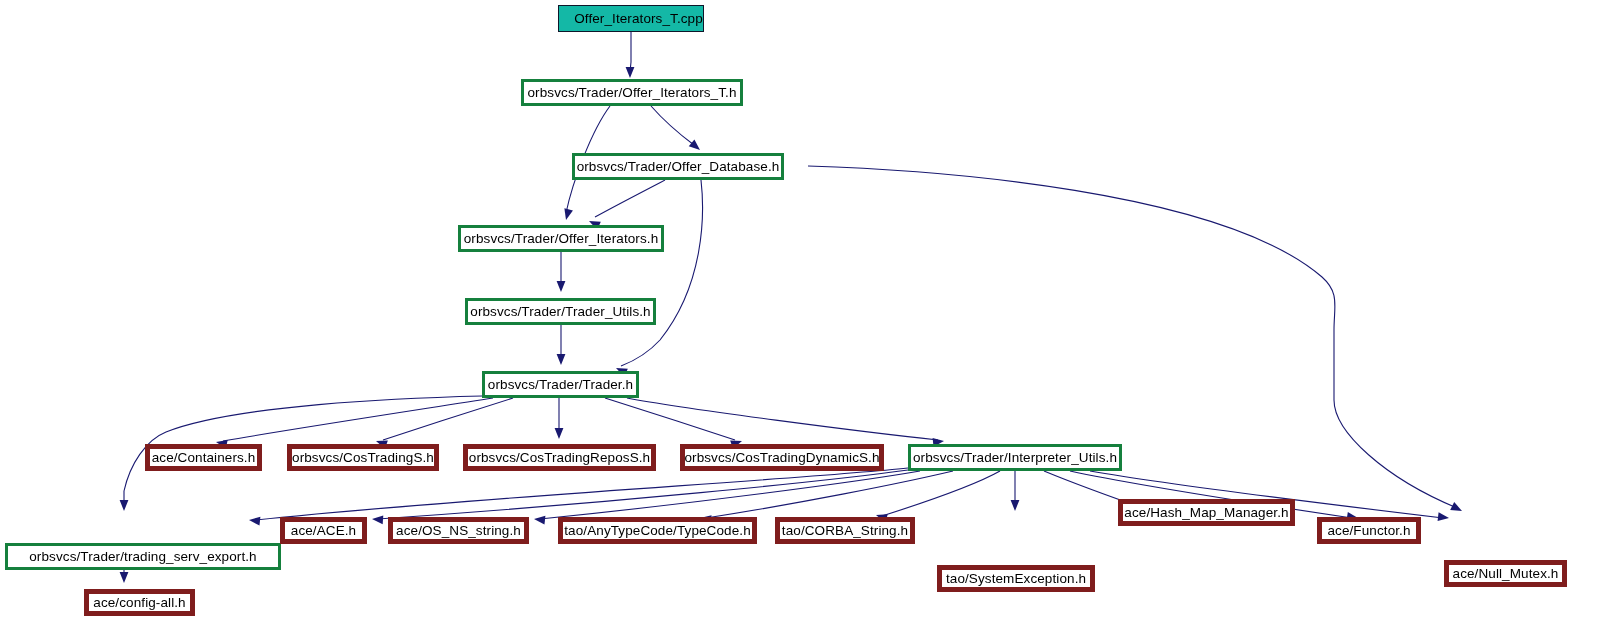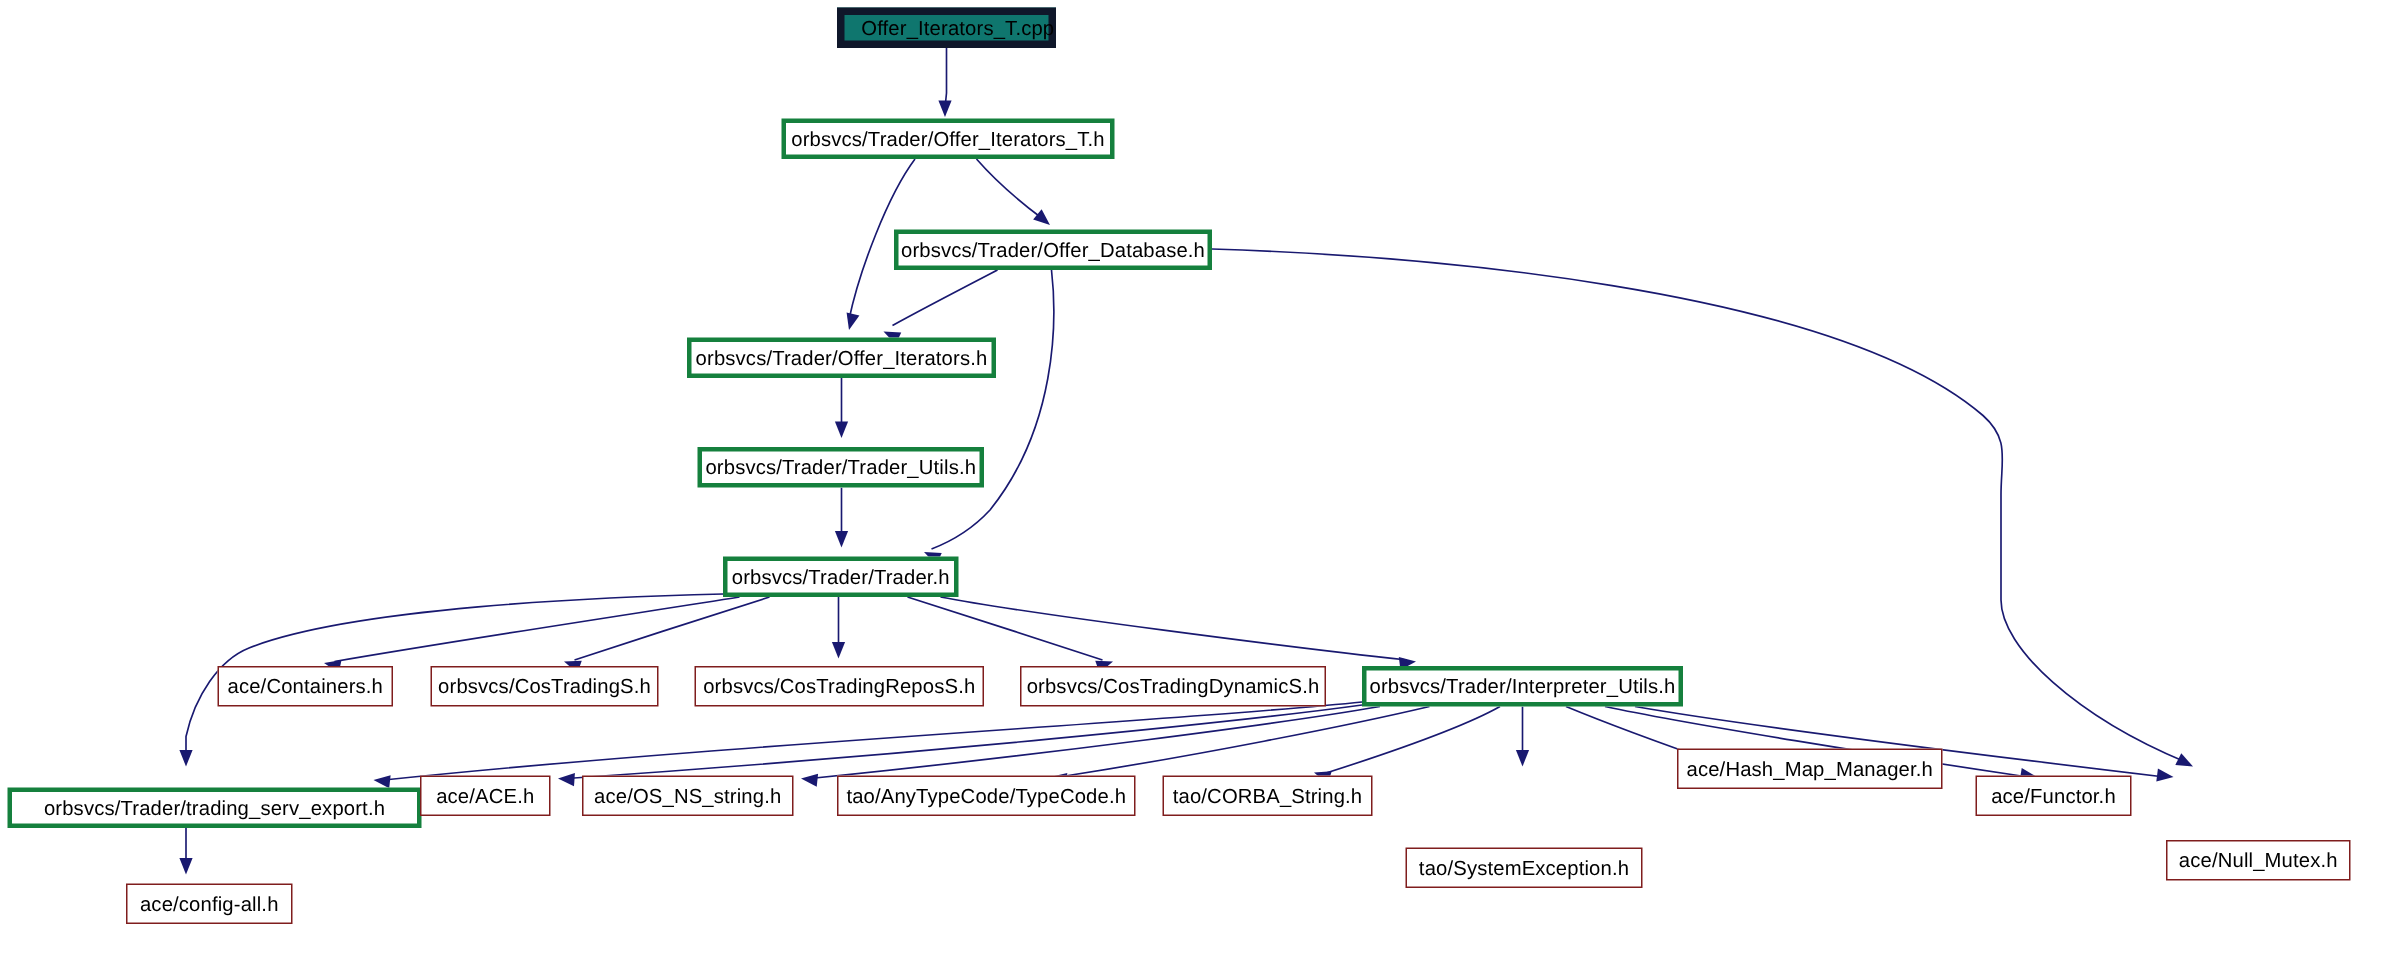--- a/index.html
+++ b/index.html
@@ -39,29 +39,29 @@
     position: absolute;
     box-sizing: border-box;
     display: flex;
     align-items: center;
     justify-content: center;
     white-space: nowrap;
     font-size: 13.5px;
     line-height: 1;
     color: #000000;
     background: #ffffff;
-    border: 1px solid #7f1d1d;
+    border: 5px solid #7f1d1d;
     letter-spacing: 0.1px;
   }
   .gnode.strong {
     border: 3px solid #15803d;
   }
   .gnode.root {
-    border: 5px solid #0f172a;
-    background: #0f766e;
+    border: 1px solid #0f172a;
+    background: #14b8a6;
     padding-left: 15px;
   }
   .gnode-label {
     padding: 0 6px;
   }
 </style>
 </head>
 <body>
 
 <div id="graph-root">
@@ -119,21 +119,21 @@
         <polygon points="0,0 -11,-4.4 -11,4.4" class="edge-arrow" transform="translate(124,583) rotate(90)"></polygon>
       </g>
   </svg>
   <div id="nodes-layer">
       <div class="gnode root" style="left: 558px; top: 5px; width: 146px; height: 27px;">
         <span class="gnode-label">Offer_Iterators_T.cpp</span>
       </div>
       <div class="gnode strong" style="left: 521px; top: 79px; width: 222px; height: 27px;">
         <span class="gnode-label">orbsvcs/Trader/Offer_Iterators_T.h</span>
       </div>
-      <div class="gnode strong" style="left: 596px; top: 153px; width: 212px; height: 27px;">
+      <div class="gnode strong" style="left: 572px; top: 153px; width: 212px; height: 27px;">
         <span class="gnode-label">orbsvcs/Trader/Offer_Database.h</span>
       </div>
       <div class="gnode strong" style="left: 458px; top: 225px; width: 206px; height: 27px;">
         <span class="gnode-label">orbsvcs/Trader/Offer_Iterators.h</span>
       </div>
       <div class="gnode strong" style="left: 465px; top: 298px; width: 191px; height: 27px;">
         <span class="gnode-label">orbsvcs/Trader/Trader_Utils.h</span>
       </div>
       <div class="gnode strong" style="left: 482px; top: 371px; width: 157px; height: 27px;">
         <span class="gnode-label">orbsvcs/Trader/Trader.h</span>
@@ -146,21 +146,21 @@
       </div>
       <div class="gnode" style="left: 463px; top: 444px; width: 193px; height: 27px;">
         <span class="gnode-label">orbsvcs/CosTradingReposS.h</span>
       </div>
       <div class="gnode" style="left: 680px; top: 444px; width: 204px; height: 27px;">
         <span class="gnode-label">orbsvcs/CosTradingDynamicS.h</span>
       </div>
       <div class="gnode strong" style="left: 908px; top: 444px; width: 214px; height: 27px;">
         <span class="gnode-label">orbsvcs/Trader/Interpreter_Utils.h</span>
       </div>
-      <div class="gnode strong" style="left: 5px; top: 525px; width: 276px; height: 27px;">
+      <div class="gnode strong" style="left: 5px; top: 543px; width: 276px; height: 27px;">
         <span class="gnode-label">orbsvcs/Trader/trading_serv_export.h</span>
       </div>
       <div class="gnode" style="left: 280px; top: 517px; width: 87px; height: 27px;">
         <span class="gnode-label">ace/ACE.h</span>
       </div>
       <div class="gnode" style="left: 388px; top: 517px; width: 141px; height: 27px;">
         <span class="gnode-label">ace/OS_NS_string.h</span>
       </div>
       <div class="gnode" style="left: 558px; top: 517px; width: 199px; height: 27px;">
         <span class="gnode-label">tao/AnyTypeCode/TypeCode.h</span>

